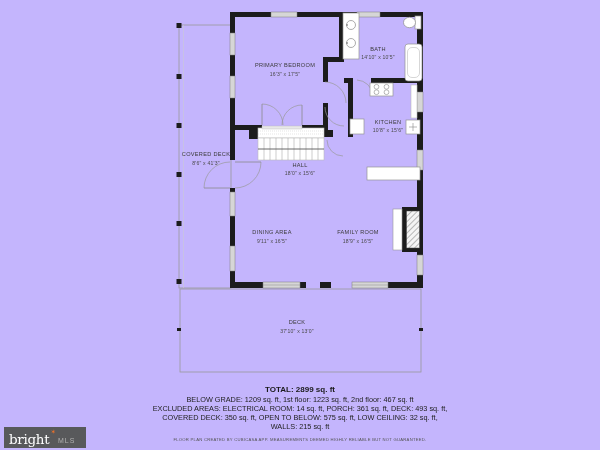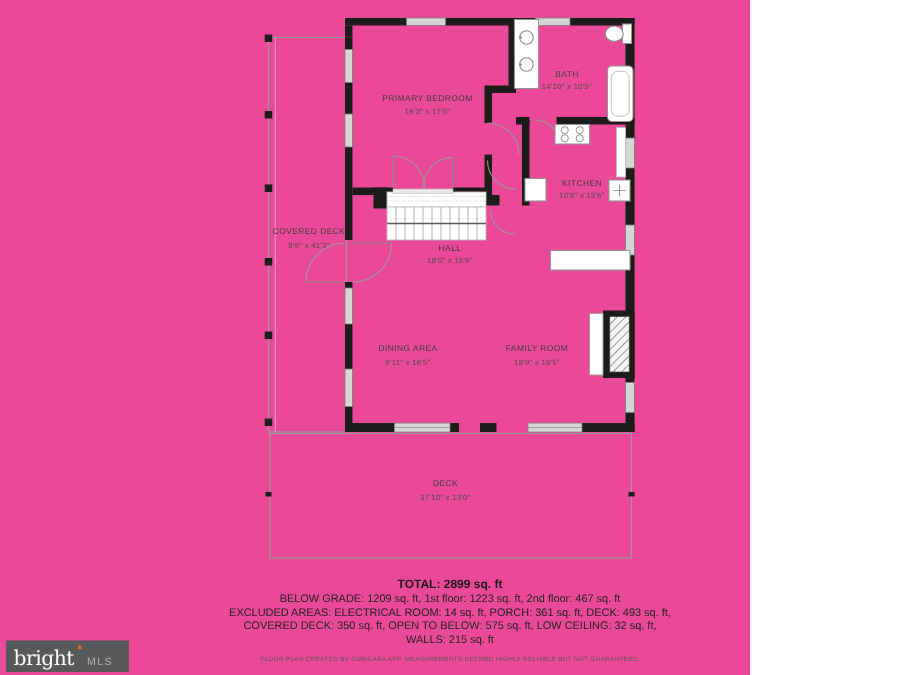--- a/index.html
+++ b/index.html
@@ -1,16 +1,16 @@
 <!DOCTYPE html>
 <html><head>
 <meta charset="utf-8">
 <style>
   html,body{margin:0;padding:0;background:#fff;}
-  .page{position:relative;width:500px;height:450px;background:#ec4899;overflow:hidden;
+  .page{position:relative;width:600px;height:450px;background:#c4b5fd;overflow:hidden;
         font-family:"Liberation Sans",sans-serif;}
   svg{display:block;}
   svg text{font-family:"Liberation Sans",sans-serif;}
   .wall{fill:#1c1c1c;}
   .win{fill:#d6d6d6;stroke:#7d7d7d;stroke-width:0.5;}
   .fix{fill:#ffffff;stroke:#949494;stroke-width:0.7;}
   .fixlite{fill:#ffffff;stroke:#bcbcbc;stroke-width:0.6;}
   .arc{fill:none;stroke:#9a9a9a;stroke-width:0.7;}
   .leaf{stroke:#8a8a8a;stroke-width:0.8;}
   .outline{fill:none;stroke:#9a9a9a;stroke-width:0.8;}

